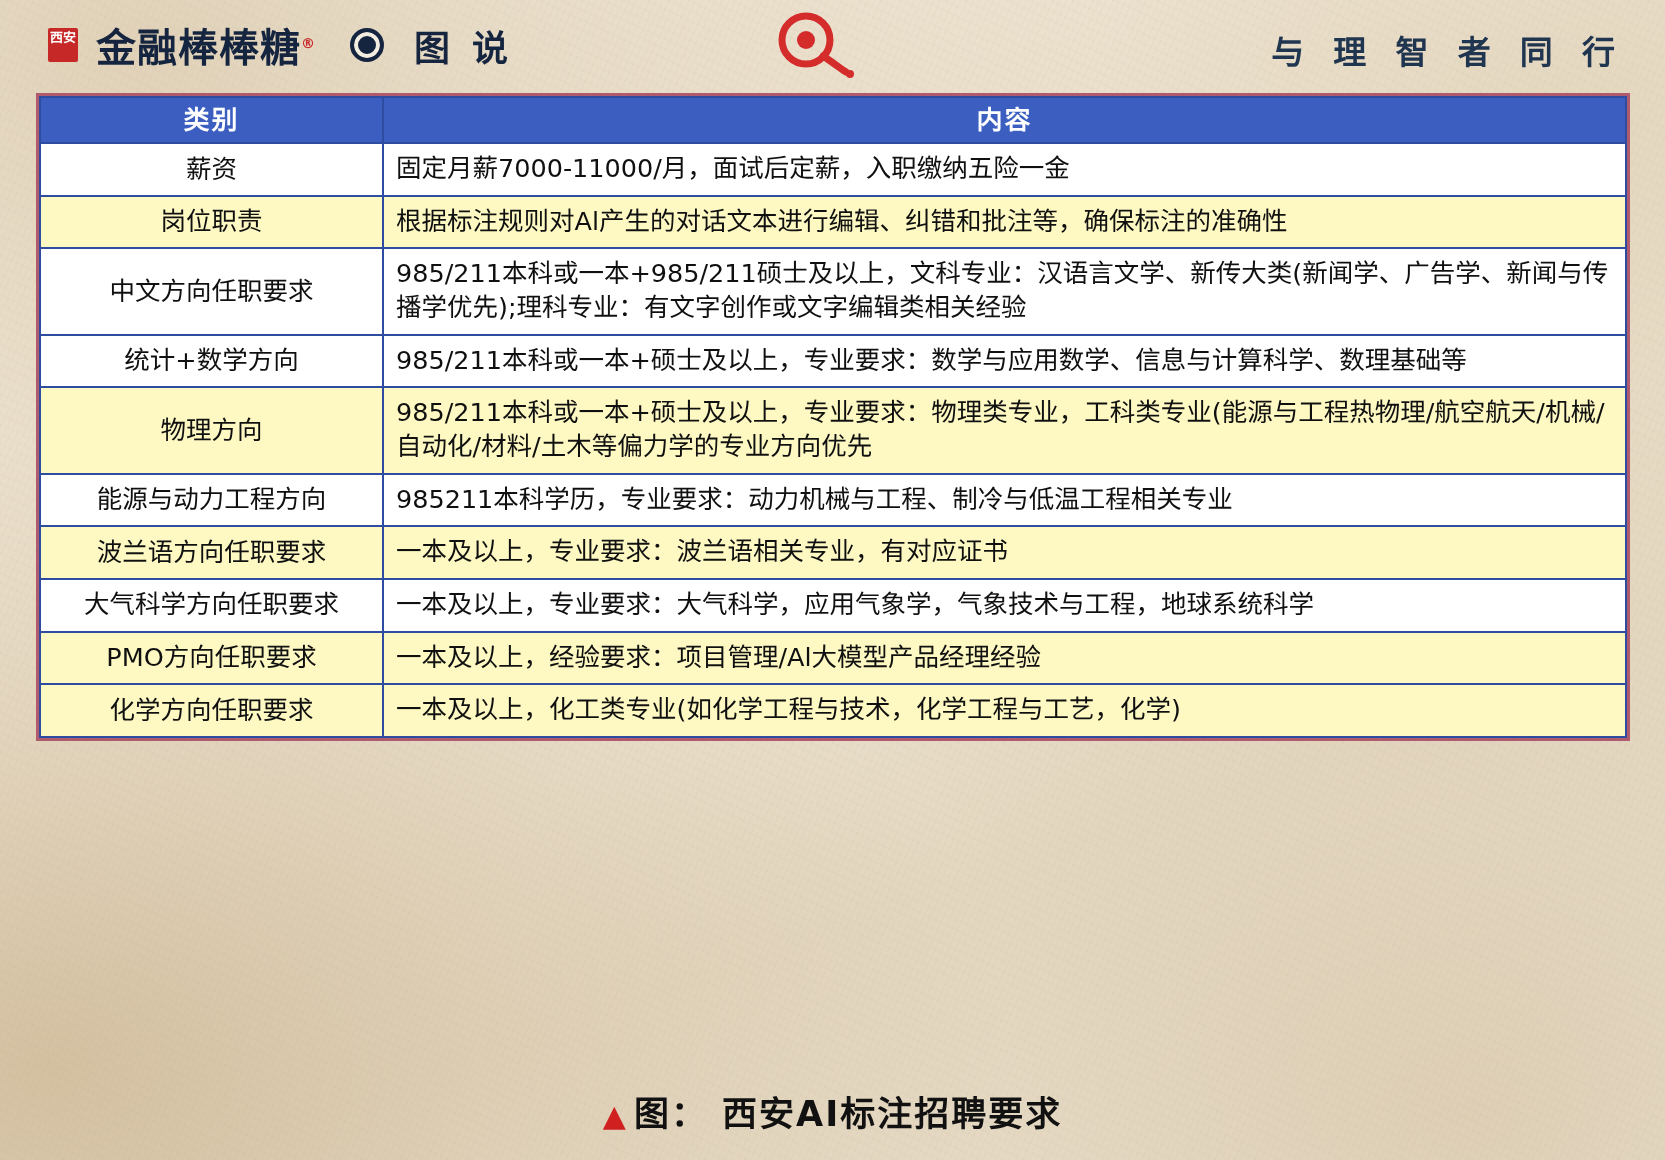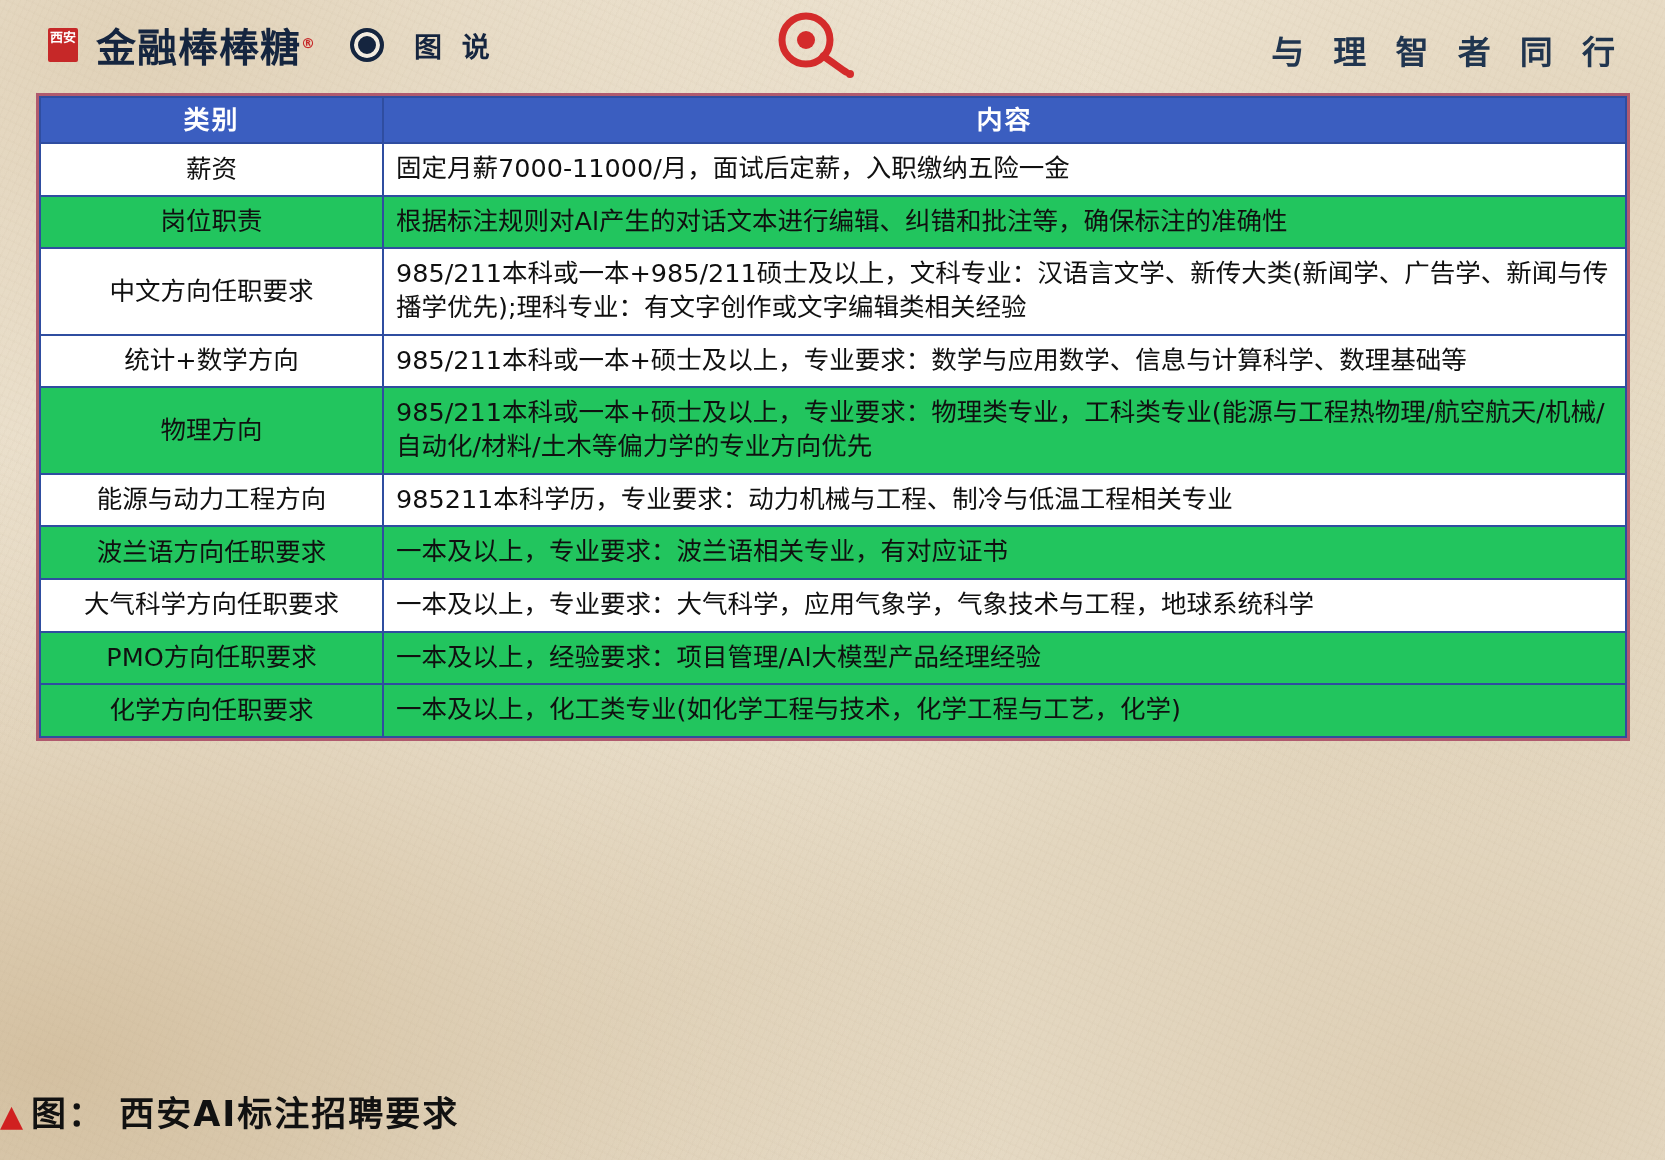--- a/index.html
+++ b/index.html
@@ -85,21 +85,21 @@
     display: inline-block;
     width: 26px;
     height: 26px;
     border-radius: 50%;
     border: 4px solid #15253f;
     background: #15253f;
     box-shadow: inset 0 0 0 4px #f3ece0;
     margin: 0 12px 0 16px;
   }
   .tushuo {
-    font-size: 28px;
+    font-size: 36px;
     font-weight: 700;
     color: #15253f;
     letter-spacing: 6px;
   }
   .center-logo {
     position: absolute;
     left: 760px;
     top: 10px;
     width: 110px;
     height: 70px;
@@ -152,28 +152,29 @@
   tbody td.cat {
     text-align: center;
     padding: 8px 6px;
     white-space: nowrap;
   }
   tbody td.content {
     text-align: left;
     padding: 8px 12px 9px 12px;
   }
   tr.odd td { background: #ffffff; }
-  tr.even td { background: #22c55e; }
+  tr.even td { background: #fef9c3; }
 
   
   .caption {
     position: absolute;
     left: 0;
     bottom: 24px;
     width: 1665px;
+    text-align: center;
     font-size: 35px;
     font-weight: 700;
     color: #111;
     letter-spacing: 2px;
     font-family: "DejaVu Sans", "Liberation Sans", sans-serif;
   }
   .caption .tri {
     color: #d02020;
     font-size: 30px;
     margin-right: 6px;

